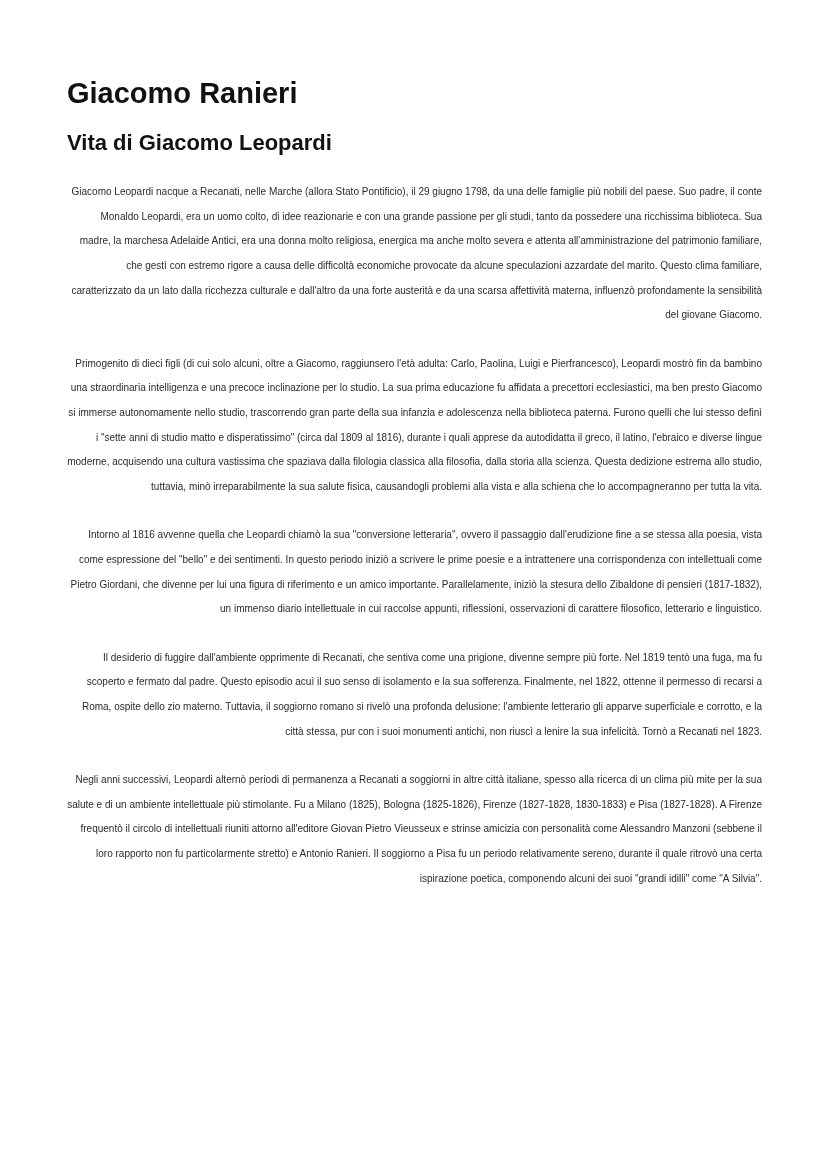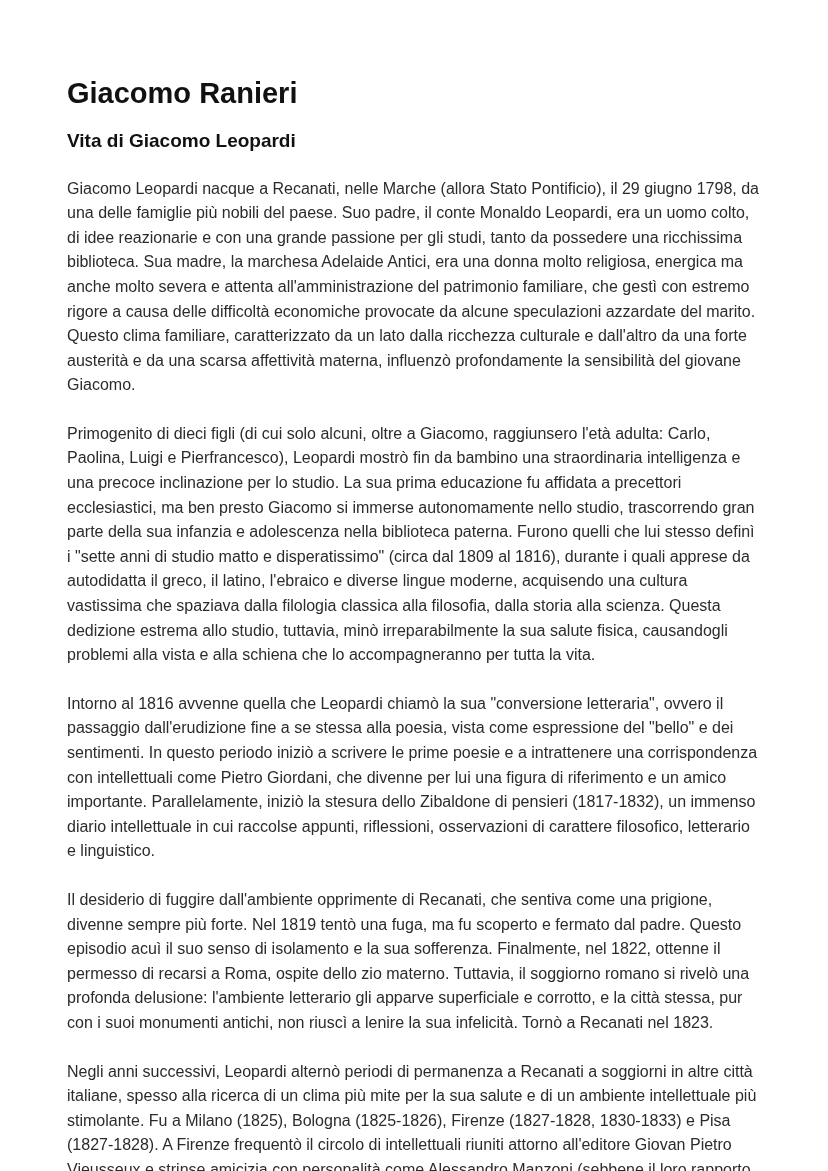--- a/index.html
+++ b/index.html
@@ -17,32 +17,32 @@
     color: #222222;
   }
   .doc-title {
     font-size: 29px;
     font-weight: bold;
     color: #111111;
     margin: 0 0 18px 0;
     line-height: 1.2;
   }
   .doc-subtitle {
-    font-size: 19px;
+    font-size: 22px;
     font-weight: bold;
     color: #111111;
     margin: 8px 0 24px 0;
     line-height: 1.25;
   }
   .doc-paragraph {
-    font-size: 16px;
+    font-size: 10px;
     line-height: 24.6px;
     margin: 0 0 24px 0;
     color: #2b2b2b;
-    text-align: left;
+    text-align: right;
   }
 </style>
 </head>
 <body>
 
 <div class="page">
   <h1 class="doc-title">Giacomo Ranieri</h1>
 
   <h2 class="doc-subtitle">Vita di Giacomo Leopardi</h2>
 

